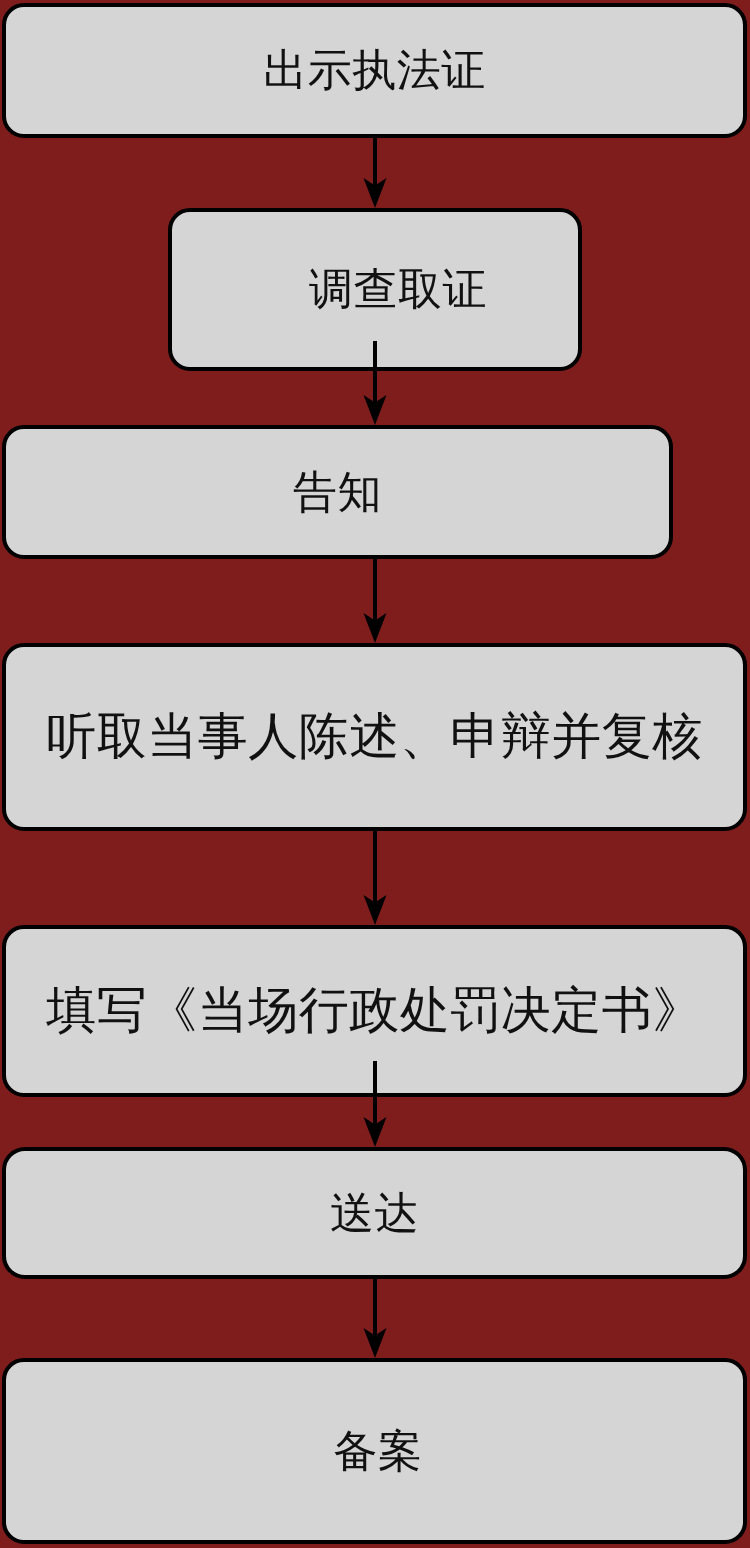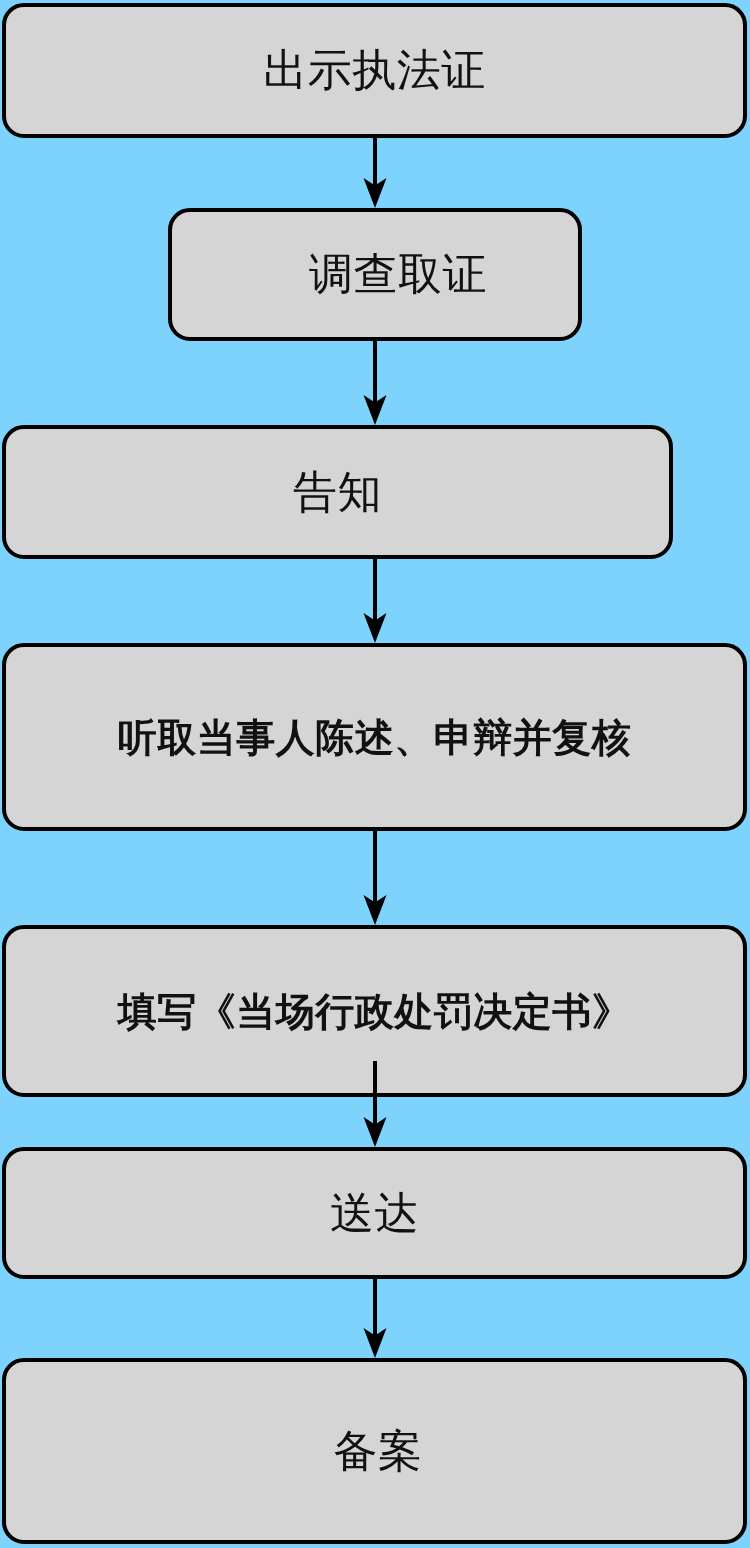--- a/index.html
+++ b/index.html
@@ -7,21 +7,21 @@
     padding: 0;
     background: #ffffff;
   }
   body {
     font-family: "DejaVu Serif", "Liberation Serif", serif;
   }
   #canvas {
     position: relative;
     width: 750px;
     height: 1548px;
-    background: #7dd3fc;
+    background: #7f1d1d;
     overflow: hidden;
   }
   .node {
     position: absolute;
     box-sizing: border-box;
     background: #d5d5d5;
     border: 4px solid #000000;
     border-radius: 22px;
     display: flex;
     align-items: center;
@@ -29,29 +29,29 @@
     text-align: center;
   }
   .node-label {
     color: #111111;
     font-family: "DejaVu Serif", "Liberation Serif", serif;
     line-height: 1.15;
     white-space: nowrap;
     letter-spacing: 0.5px;
   }
   .size-lg  { font-size: 44px; }
-  .size-xl  { font-size: 39px; font-weight: bold; }
+  .size-xl  { font-size: 50px; }
 
   
   .n0 { left: 2px;   top: 3px;    width: 745px; height: 135px; }
-  .n1 { left: 168px; top: 208px;  width: 414px; height: 133px; padding-left: 46px; }
+  .n1 { left: 168px; top: 208px;  width: 414px; height: 163px; padding-left: 46px; }
   .n2 { left: 2px;   top: 425px;  width: 671px; height: 134px; }
   .n3 { left: 2px;   top: 643px;  width: 745px; height: 188px; }
   .n4 { left: 2px;   top: 925px;  width: 745px; height: 172px; }
-  .n5 { left: 2px;   top: 1147px; width: 745px; height: 132px; }
+  .n5 { left: 2px;   top: 1147px; width: 745px; height: 132px; border-radius: 23px; }
   .n6 { left: 2px;   top: 1358px; width: 745px; height: 186px; padding-left: 7px; }
 
   .connector {
     position: absolute;
     left: 355px;
     width: 40px;
     overflow: visible;
   }
   .c0 { top: 138px;  height: 71px;  }
   .c1 { top: 341px;  height: 85px;  }

